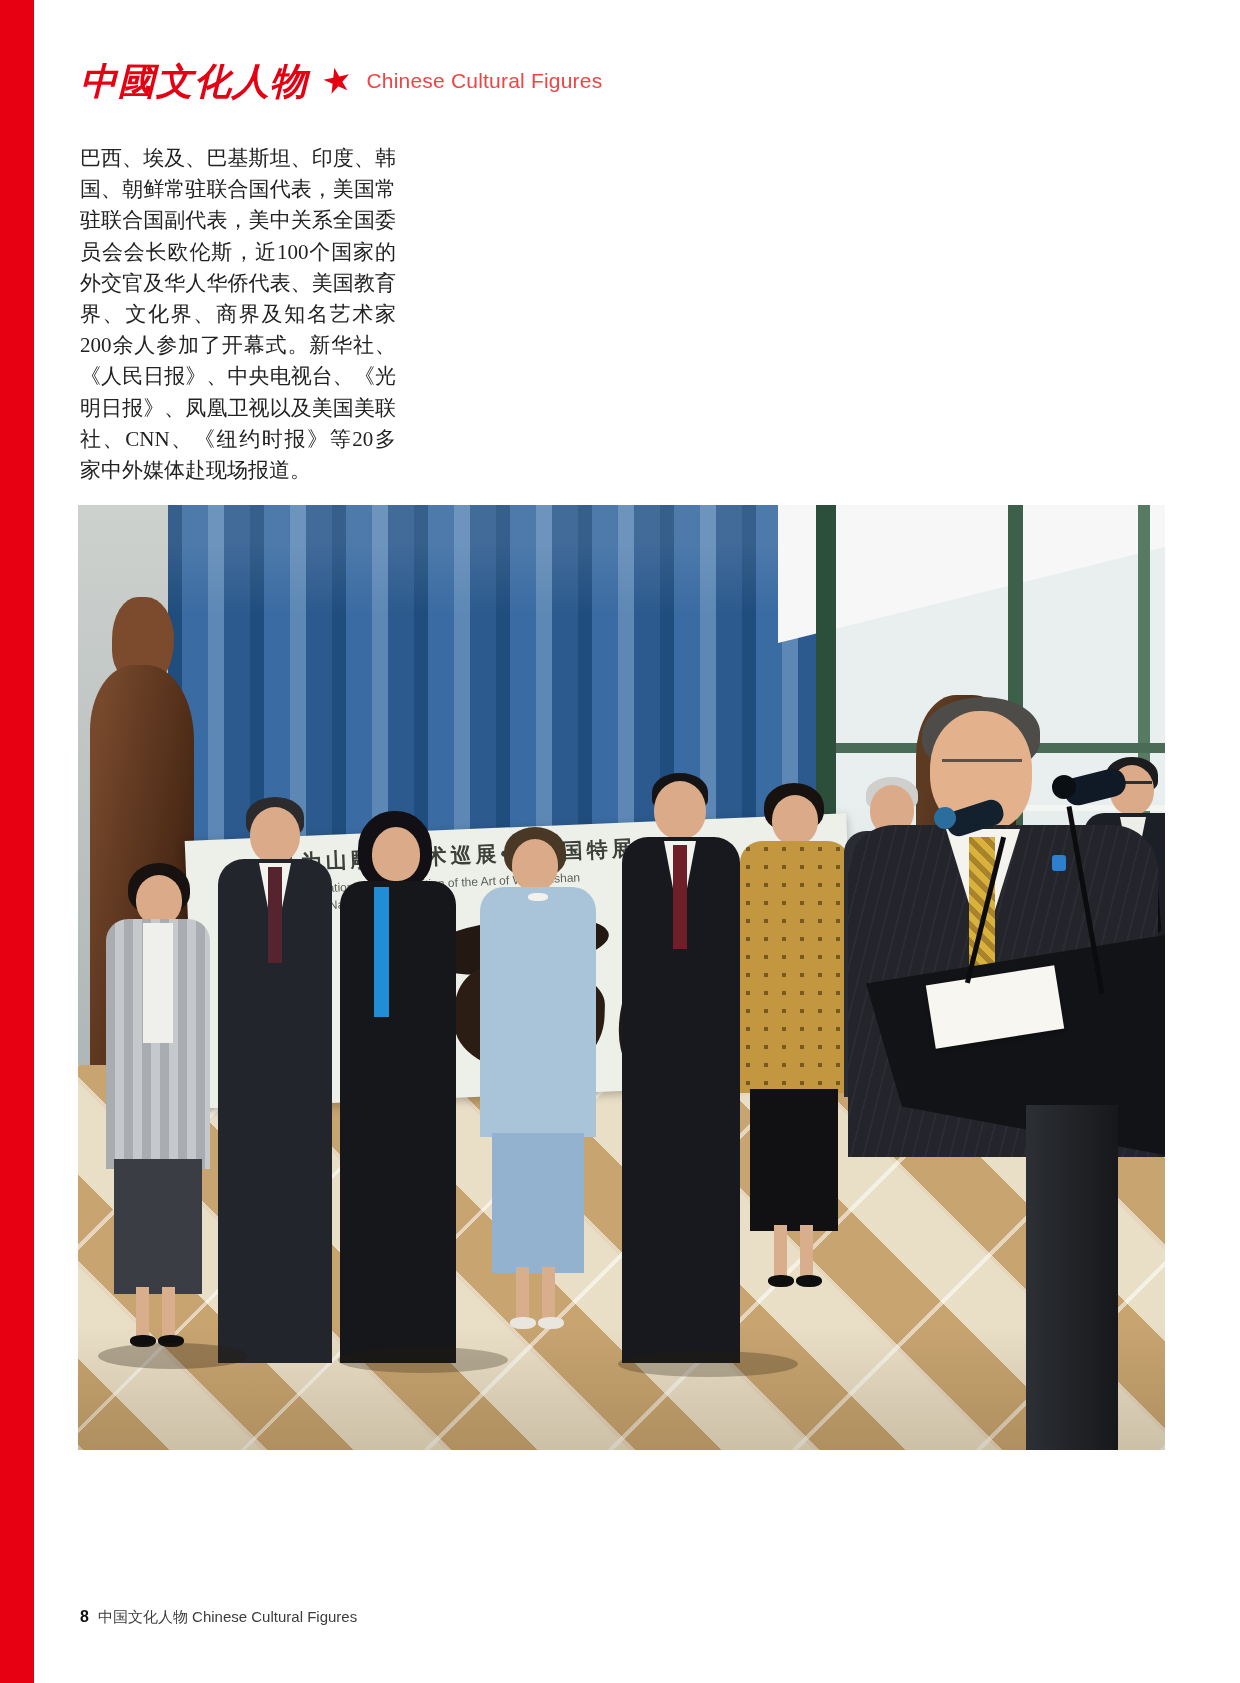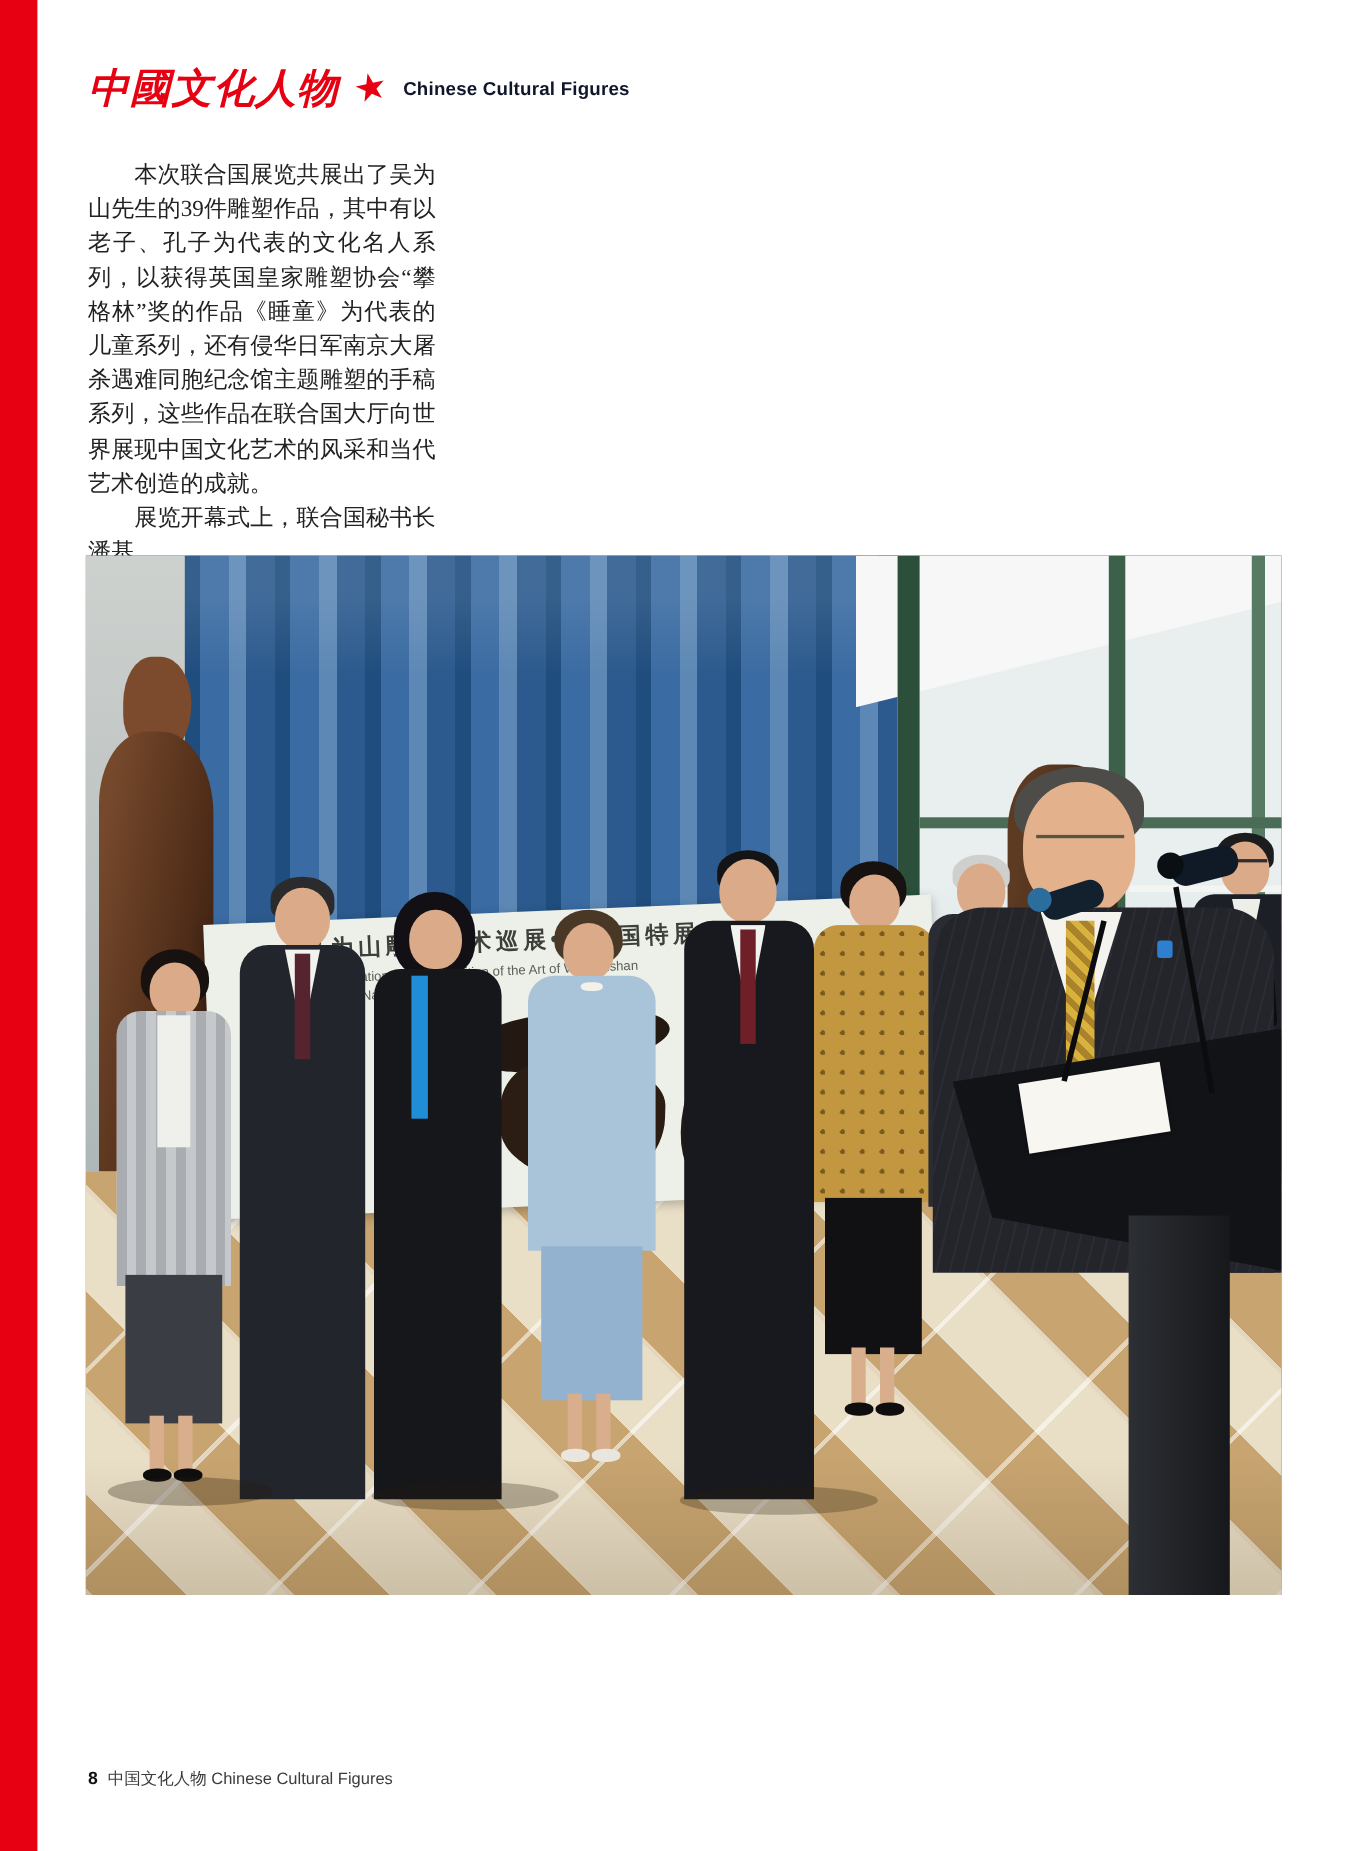--- a/index.html
+++ b/index.html
@@ -9,22 +9,22 @@
     font-family:"Liberation Serif","DejaVu Serif",serif;color:#1a1a1a;padding-left:41px;
   }
   
   .red-bar{position:absolute;left:0;top:0;width:34px;height:1683px;background:#e60012;}
 
   
   .header{position:absolute;left:80px;top:58px;height:46px;display:flex;align-items:center;gap:14px;}
   .logo-zh{font-family:"Liberation Serif",serif;font-weight:bold;font-style:italic;
     font-size:37px;color:#e60012;letter-spacing:1px;line-height:1;}
   .logo-star{color:#e60012;font-size:34px;line-height:1;transform:rotate(-12deg);font-style:normal;}
-  .logo-en{font-family:"Liberation Sans","DejaVu Sans",sans-serif;font-weight:bold;
-    font-size:17px;color:#0f172a;letter-spacing:0.2px;}
+  .logo-en{font-family:"Liberation Sans","DejaVu Sans",sans-serif;font-weight:normal;
+    font-size:21px;color:#ef4444;letter-spacing:0.2px;}
 
   
   .columns{position:absolute;left:80px;top:143px;width:1012px;display:flex;gap:32px;}
   .col{width:316px;font-size:21px;line-height:31.2px;text-align:justify;color:#222;}
   .col p{margin:0;}
   .col p.indent{text-indent:2em;}
 
   
   .photo{position:absolute;left:78px;top:505px;width:1087px;height:945px;overflow:hidden;background:#3e6fa5;}
   .photo *{position:absolute;}
@@ -200,22 +200,21 @@
   <div class="red-bar"></div>
 
   <div class="header">
     <span class="logo-zh">中國文化人物</span>
     <span class="logo-star">★</span>
     <span class="logo-en">Chinese Cultural Figures</span>
   </div>
 
   <div class="columns">
     <div class="col">
-      <p class="indent">本次联合国展览共展出了吴为山先生的39件雕塑作品，其中有以老子、孔子为代表的文化名人系列，以获得英国皇家雕塑协会“攀格林”奖的作品《睡童》为代表的儿童系列，还有侵华日军南京大屠杀遇难同胞纪念馆主题雕塑的手稿系列，这些作品在联合国大厅向世界展现中国文化艺术的风采和当代艺术创造的成就。</p>
-      <p class="indent">展览开幕式上，联合国秘书长潘基</p>
+      <p>巴西、埃及、巴基斯坦、印度、韩国、朝鲜常驻联合国代表，美国常驻联合国副代表，美中关系全国委员会会长欧伦斯，近100个国家的外交官及华人华侨代表、美国教育界、文化界、商界及知名艺术家200余人参加了开幕式。新华社、《人民日报》、中央电视台、《光明日报》、凤凰卫视以及美国美联社、CNN、《纽约时报》等20多家中外媒体赴现场报道。</p>
     </div>
   </div>
 
   <div class="photo">
     <div class="wall-left"></div>
     <div class="curtain"></div>
     <div class="window-zone"></div>
     <div class="ceiling"></div>
     <div class="mullion-a"></div>
     <div class="mullion-b"></div>

